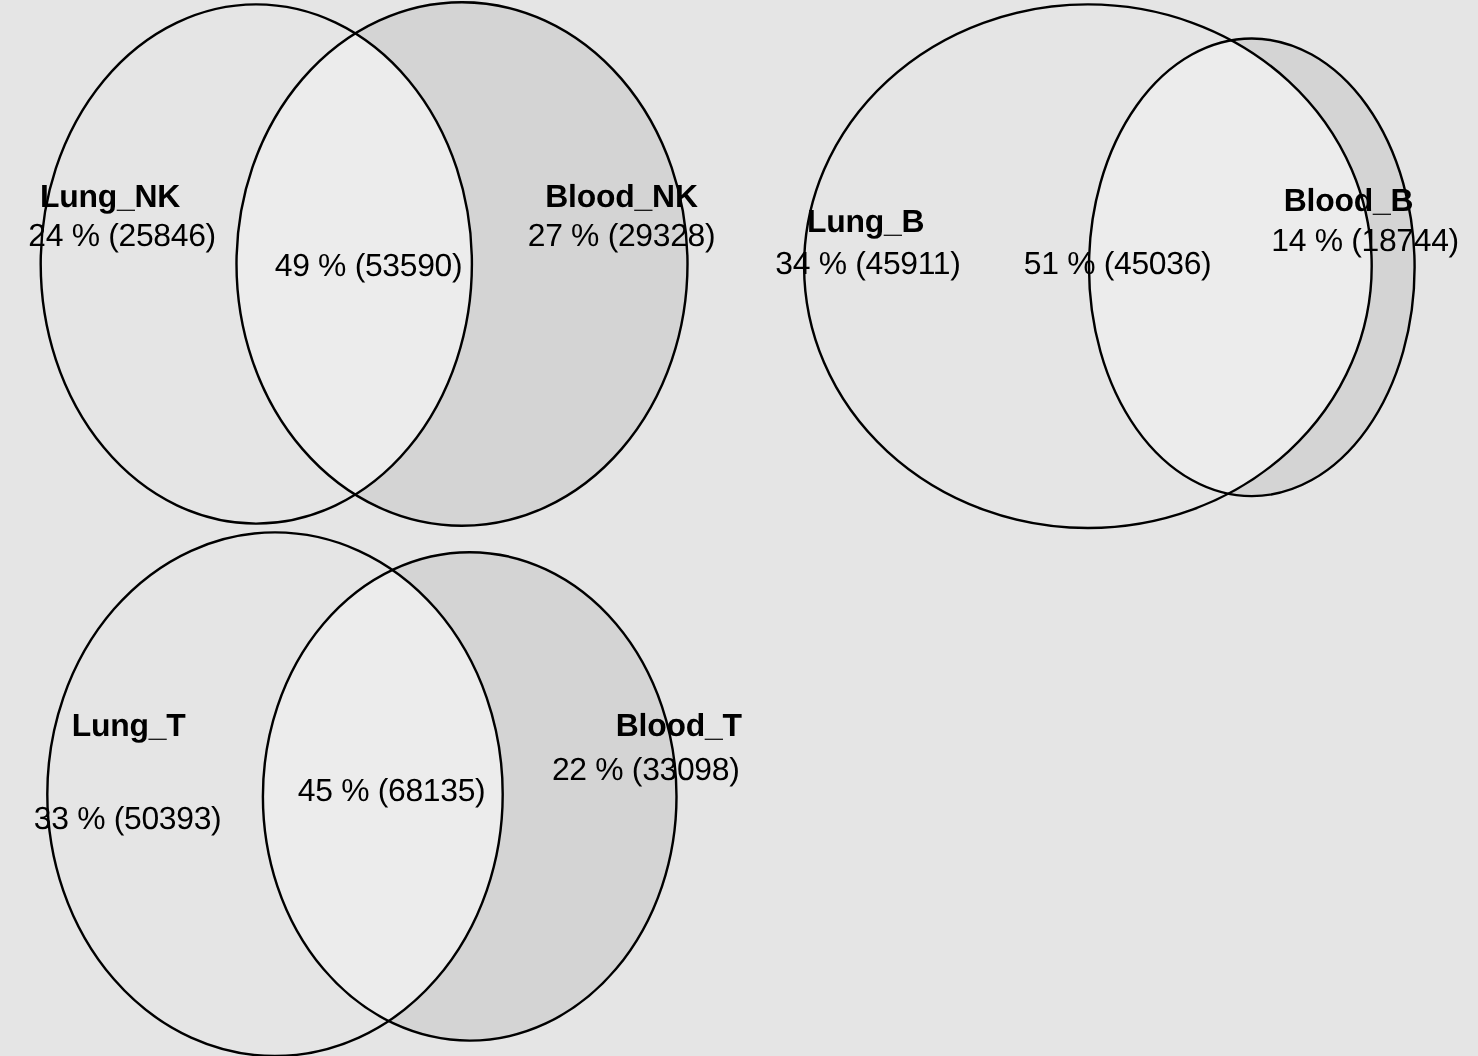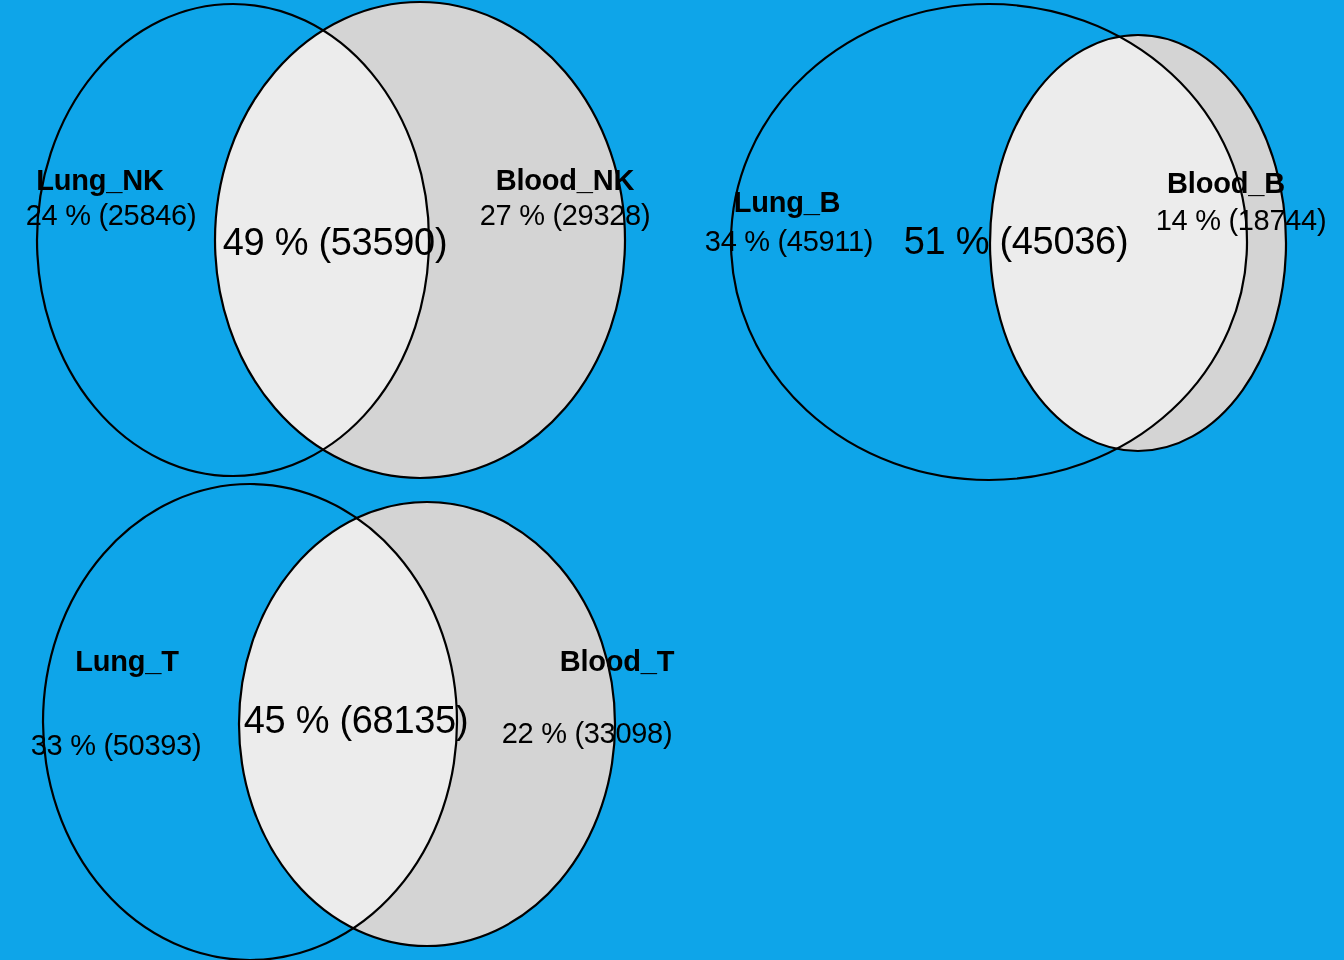--- a/index.html
+++ b/index.html
@@ -10,21 +10,21 @@
   body {
     width: 1344px;
     height: 960px;
     font-family: "Liberation Sans", sans-serif;
     overflow: hidden;
   }
   #stage {
     position: relative;
     width: 1344px;
     height: 960px;
-    background: #0ea5e9;
+    background: #e5e5e5;
   }
   .venn-panel {
     position: absolute;
   }
   .venn-svg {
     display: block;
     overflow: visible;
   }
   .venn-label {
     position: absolute;
@@ -37,21 +37,21 @@
     font-size: 29px;
     letter-spacing: -0.2px;
   }
   .set-count {
     font-weight: normal;
     font-size: 29px;
     letter-spacing: -0.3px;
   }
   .center-count {
     font-weight: normal;
-    font-size: 38px;
+    font-size: 29px;
     letter-spacing: -0.3px;
   }
   .anchor-mid {
     transform: translate(-50%, -50%);
   }
 </style>
 </head>
 <body>
 
 <div id="stage">
@@ -115,22 +115,22 @@
         </clipPath>
       </defs>
       <ellipse cx="427" cy="244" rx="188" ry="222" fill="#d4d4d4" stroke="none"></ellipse>
       <g clip-path="url(#clip-t-left)">
         <ellipse cx="427" cy="244" rx="188" ry="222" fill="#ececec" stroke="none"></ellipse>
       </g>
       <ellipse cx="250" cy="242" rx="207" ry="238" fill="none" stroke="#000000" stroke-width="2.2"></ellipse>
       <ellipse cx="427" cy="244" rx="188" ry="222" fill="none" stroke="#000000" stroke-width="2.2"></ellipse>
     </svg>
 
-    <div class="venn-label set-name anchor-mid" style="left:127px; top:181px;">Lung_T</div>
+    <div class="venn-label set-name anchor-mid" style="left:117px; top:181px;">Lung_T</div>
     <div class="venn-label set-count anchor-mid" style="left:116px; top:221px;margin-top:44px;">33 % (50393)</div>
 
     <div class="venn-label center-count anchor-mid" style="left:356px; top:240px;text-align:center;">45 % (68135)</div>
 
     <div class="venn-label set-name anchor-mid" style="left:573px; top:181px;margin-left:44px;">Blood_T</div>
-    <div class="venn-label set-count anchor-mid" style="left:587px; top:221px;margin-top:32px;">22 % (33098)</div>
+    <div class="venn-label set-count anchor-mid" style="left:587px; top:221px;">22 % (33098)</div>
   </div>
 
 </div>
 
 </body></html>

